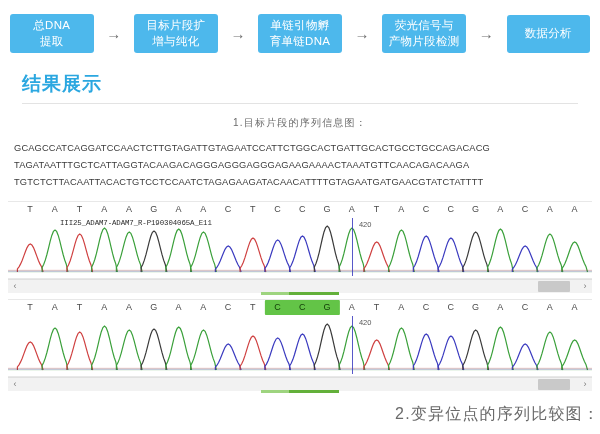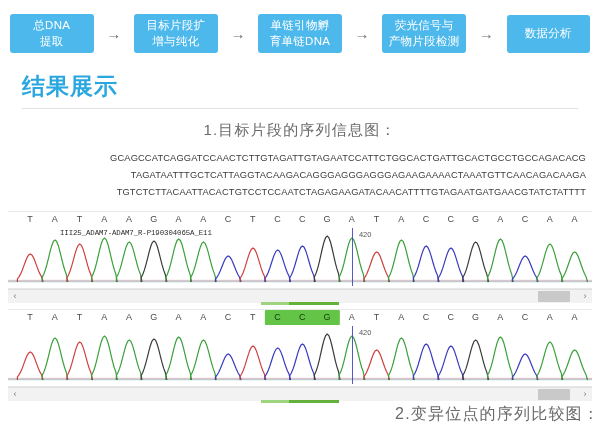--- a/index.html
+++ b/index.html
@@ -33,34 +33,34 @@
   }
   .flow-box .ln{display:block;white-space:nowrap;}
   .flow-arrow{
     width:26px;display:flex;align-items:center;justify-content:center;
     color:#6f6f6f;font-size:15px;line-height:1;
   }
 
   
   .section-title{
     color:#2BA7E0;
-    font-size:23px;
+    font-size:19px;
     font-weight:bold;
     letter-spacing:1px;
     margin:10px 0 2px 22px;
   }
   .section-rule{
     height:1px;background:#e3e3e3;margin:6px 22px 0 22px;
   }
 
   
   .caption{
     text-align:center;
     color:#6a6a6a;
-    font-size:15px;
+    font-size:10px;
     letter-spacing:1.2px;
     margin:12px 0 10px 0;
   }
   .caption-bottom{
     text-align:right;
     color:#6a6a6a;
     font-size:16px;
     letter-spacing:1.2px;
     position:absolute;
     left:0;right:0;
@@ -73,21 +73,21 @@
     padding:0 14px;
     text-align:center;
   }
   .seq-line{
     font-family:"Liberation Sans","DejaVu Sans",sans-serif;
     font-size:9.3px;
     color:#3a3a3a;
     letter-spacing:0.15px;
     line-height:17px;
     white-space:nowrap;
-    text-align:right;
+    text-align:left;
   }
 
   
   .chrom-wrap{
     margin-top:10px;
     padding:0 8px;
   }
   .chrom{
     position:relative;
     background:#ffffff;

